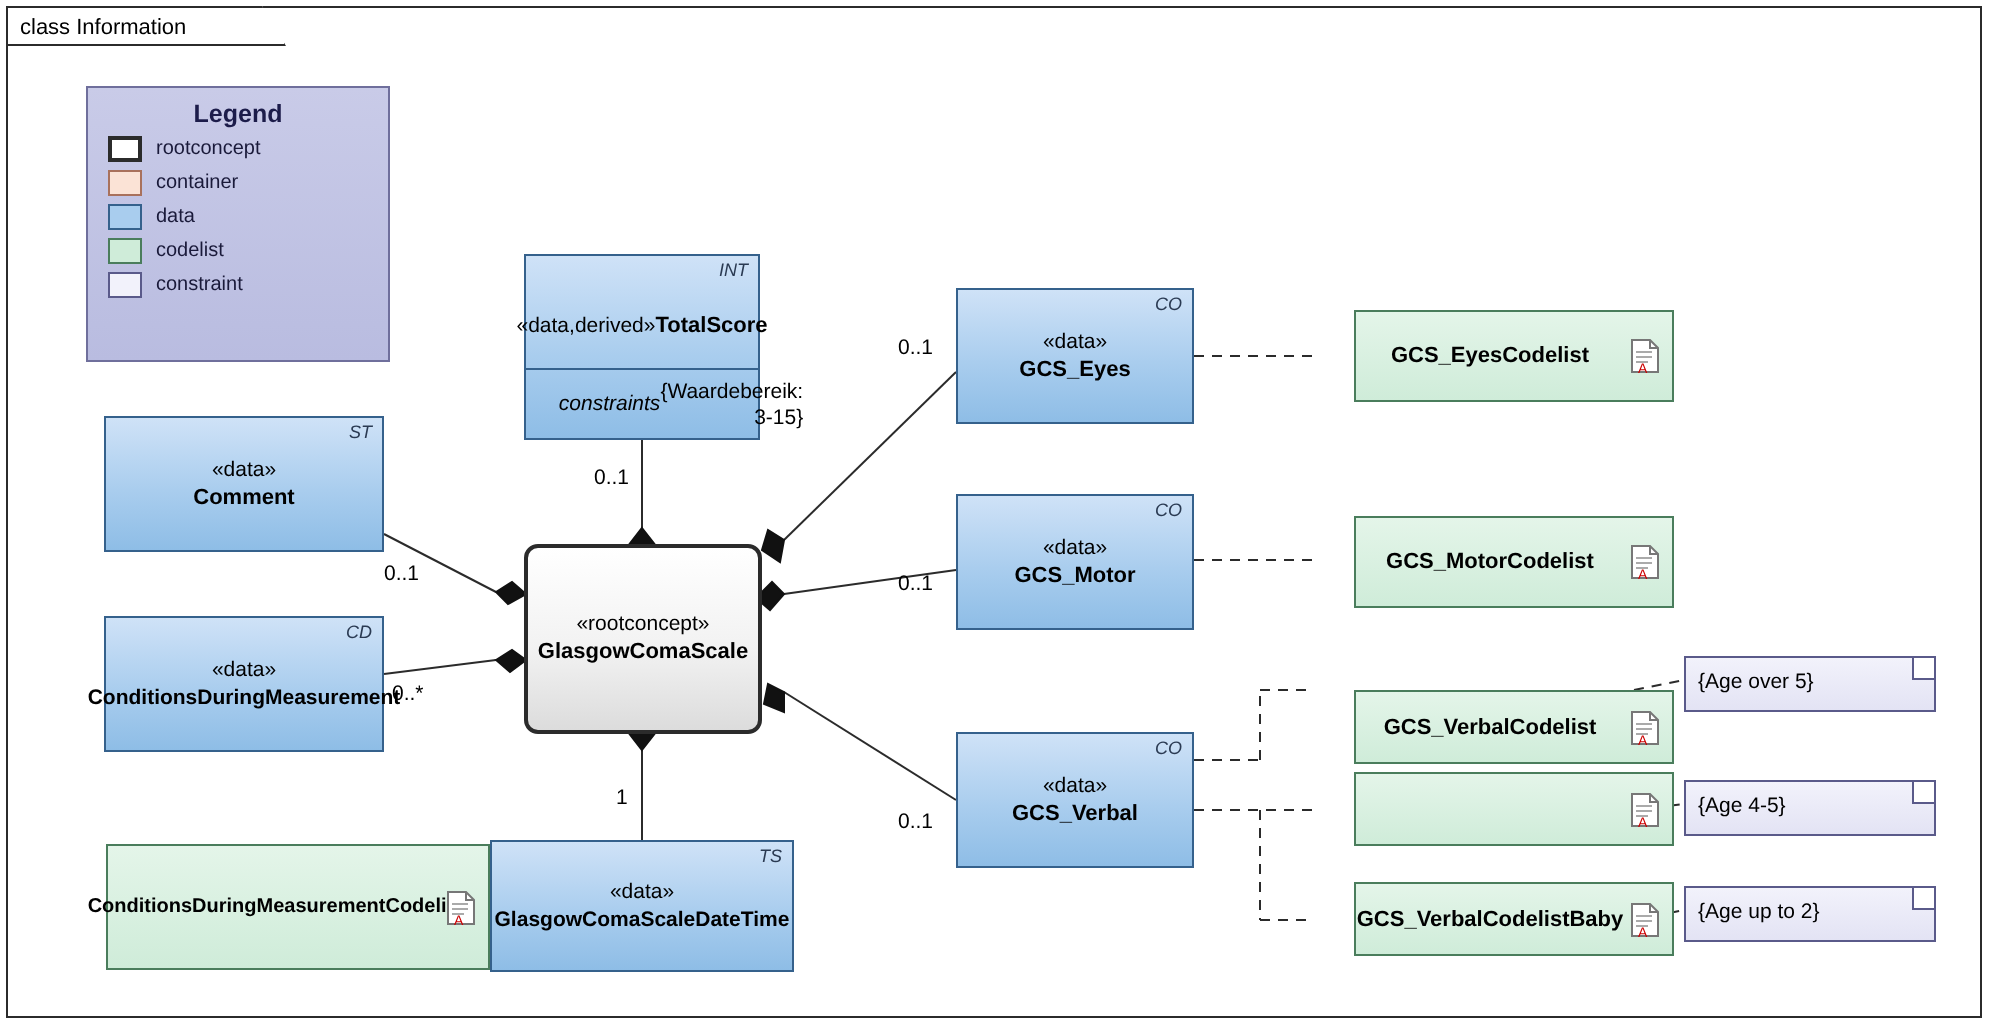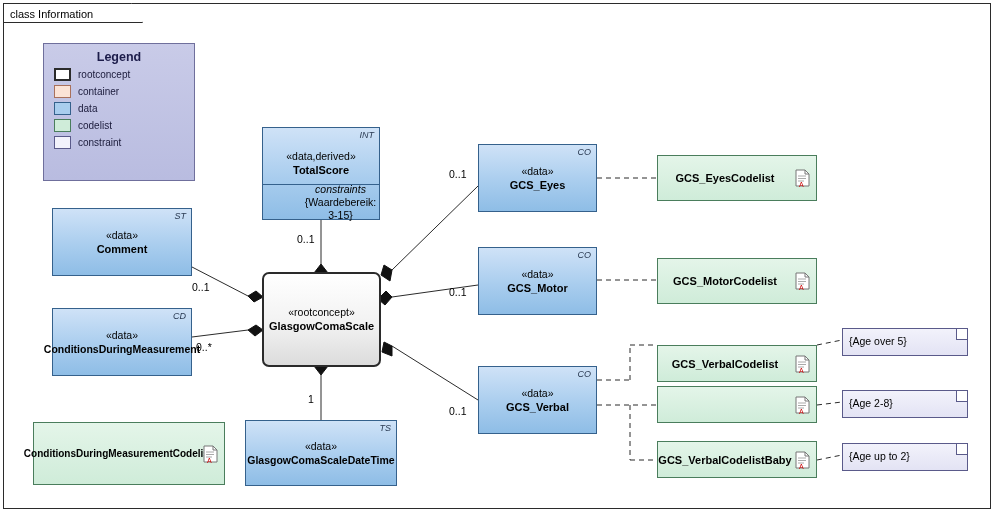--- a/index.html
+++ b/index.html
@@ -89,20 +89,21 @@
   }
   
   .n-data {
     background: linear-gradient(to bottom, #cfe2f7 0%, #a9cdee 55%, #8ebde6 100%);
     border-color: #35618c;
   }
   
   .n-codelist {
     background: linear-gradient(to bottom, #e4f5e9 0%, #cfecd9 100%);
     border-color: #4a7d5c;
+    margin-left: 20px;
   }
   .n-codelist .name {
     font-weight: bold;
     font-size: 11px;
   }
   
   .n-root {
     background: linear-gradient(to bottom, #ffffff 0%, #f2f2f2 55%, #dcdcdc 100%);
     border: 2px solid #2b2b2b;
     border-radius: 7px;
@@ -136,21 +137,21 @@
   .compart-sep {
     position: absolute;
     left: 0;
     right: 0;
     border-top: 1px solid #35618c;
   }
   .compart {
     position: absolute;
     left: 0; right: 0;
     display: flex;
-    flex-direction: column;
+    flex-direction: row;
     align-items: center;
     justify-content: center;
   }
   .ital {
     font-style: italic;
   }
   
   .doc-icon {
     position: absolute;
     width: 15px;
@@ -262,21 +263,21 @@
     <div class="legend-row">
       <span class="legend-swatch" style="background:#cfecd9;border-color:#4a7d5c;"></span>
       <span>codelist</span>
     </div>
     <div class="legend-row">
       <span class="legend-swatch" style="background:#f2f2fb;border-color:#5a5a8a;"></span>
       <span>constraint</span>
     </div>
   </div>
 
-  <div class="node n-data" style="left:262px; top:127px; width:118px; height:93px;">
+  <div class="node n-data" style="left:262px; top:127px; width:118px; height:93px;text-align:right;">
     <div class="corner-tag">INT</div>
     <div class="compart" style="top:16px; height:38px;">
       <div class="stereo">«data,derived»</div>
       <div class="name">TotalScore</div>
     </div>
     <div class="compart-sep" style="top:56px;"></div>
     <div class="compart" style="top:58px; height:33px;margin-left:39px;">
       <div class="stereo ital">constraints</div>
       <div class="stereo">{Waardebereik: 3-15}</div>
     </div>
@@ -418,21 +419,21 @@
     </svg>
   </div>
 
   <div class="n-note" style="position:absolute; left:842px; top:328px; width:106px; height:26px;">
     <div class="note-fold"></div>
     <div class="note-text">{Age over 5}</div>
   </div>
 
   <div class="n-note" style="position:absolute; left:842px; top:390px; width:106px; height:26px;">
     <div class="note-fold"></div>
-    <div class="note-text">{Age 2-8}</div>
+    <div class="note-text">{Age 4-5}</div>
   </div>
 
   <div class="n-note" style="position:absolute; left:842px; top:443px; width:106px; height:26px;">
     <div class="note-fold"></div>
     <div class="note-text">{Age up to 2}</div>
   </div>
 
   <div class="elabel" style="left:297px; top:233px;">0..1</div>
   <div class="elabel" style="left:192px; top:281px;">0..1</div>
   <div class="elabel" style="left:196px; top:341px;">0..*</div>

